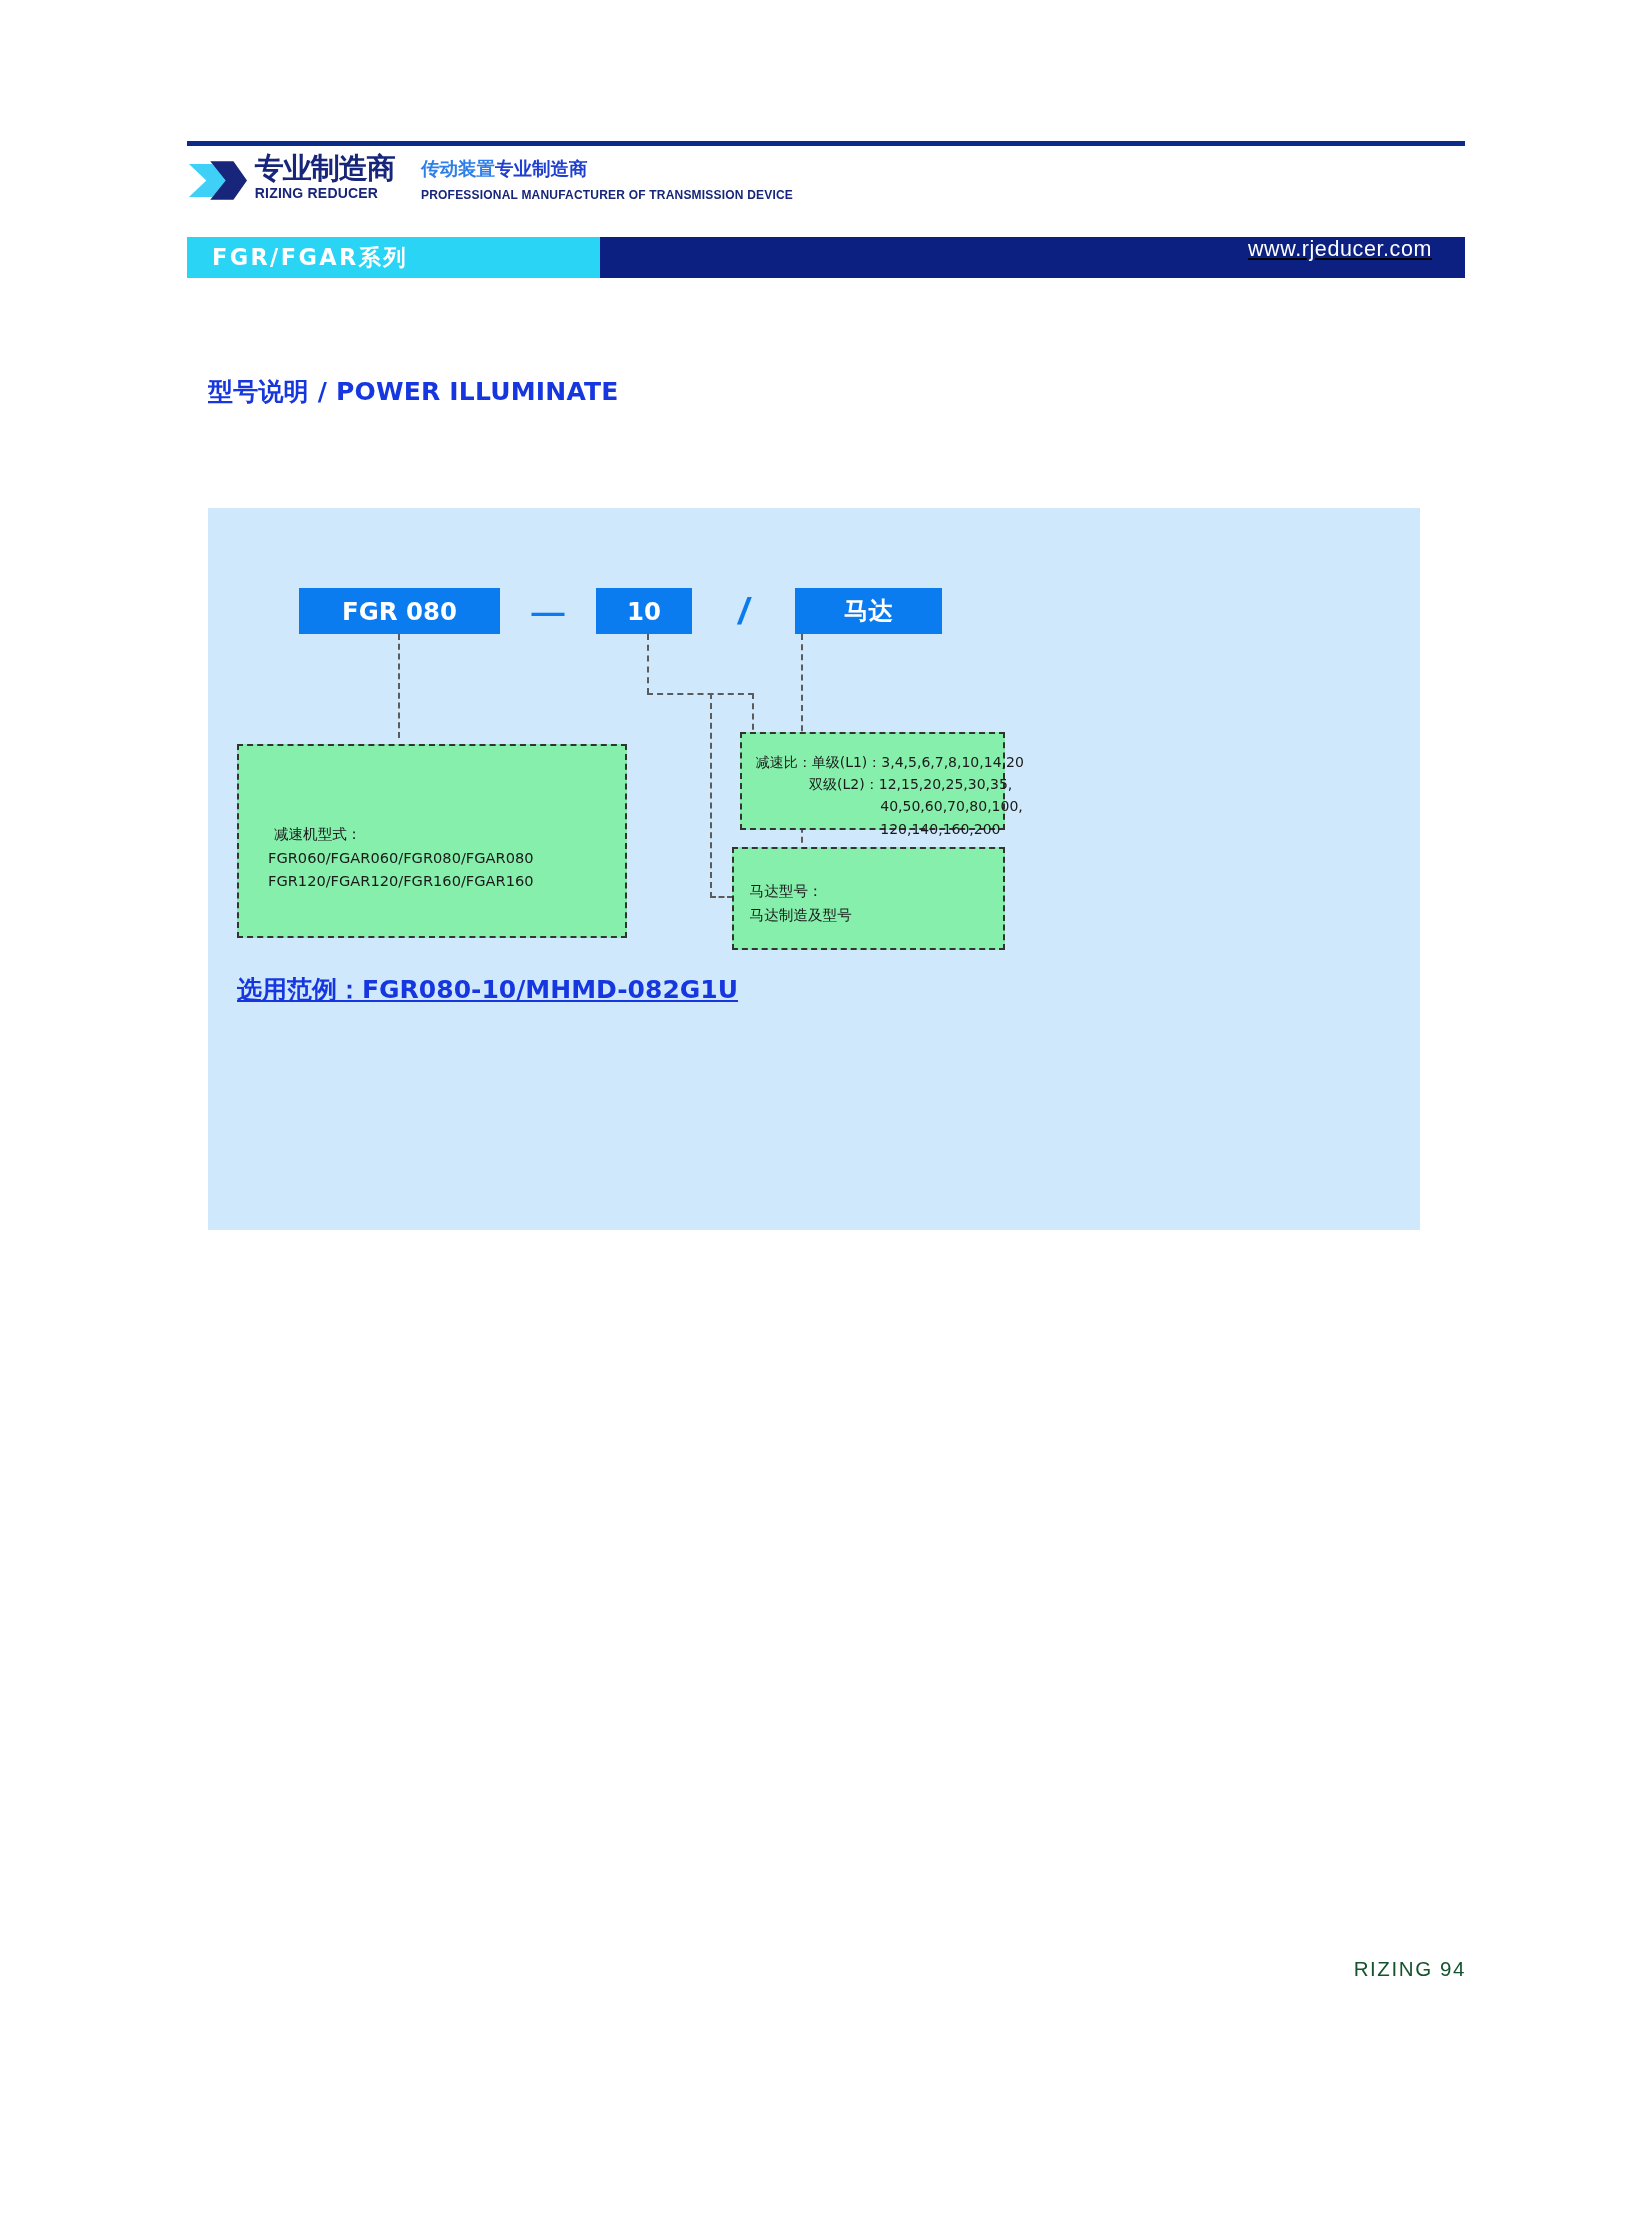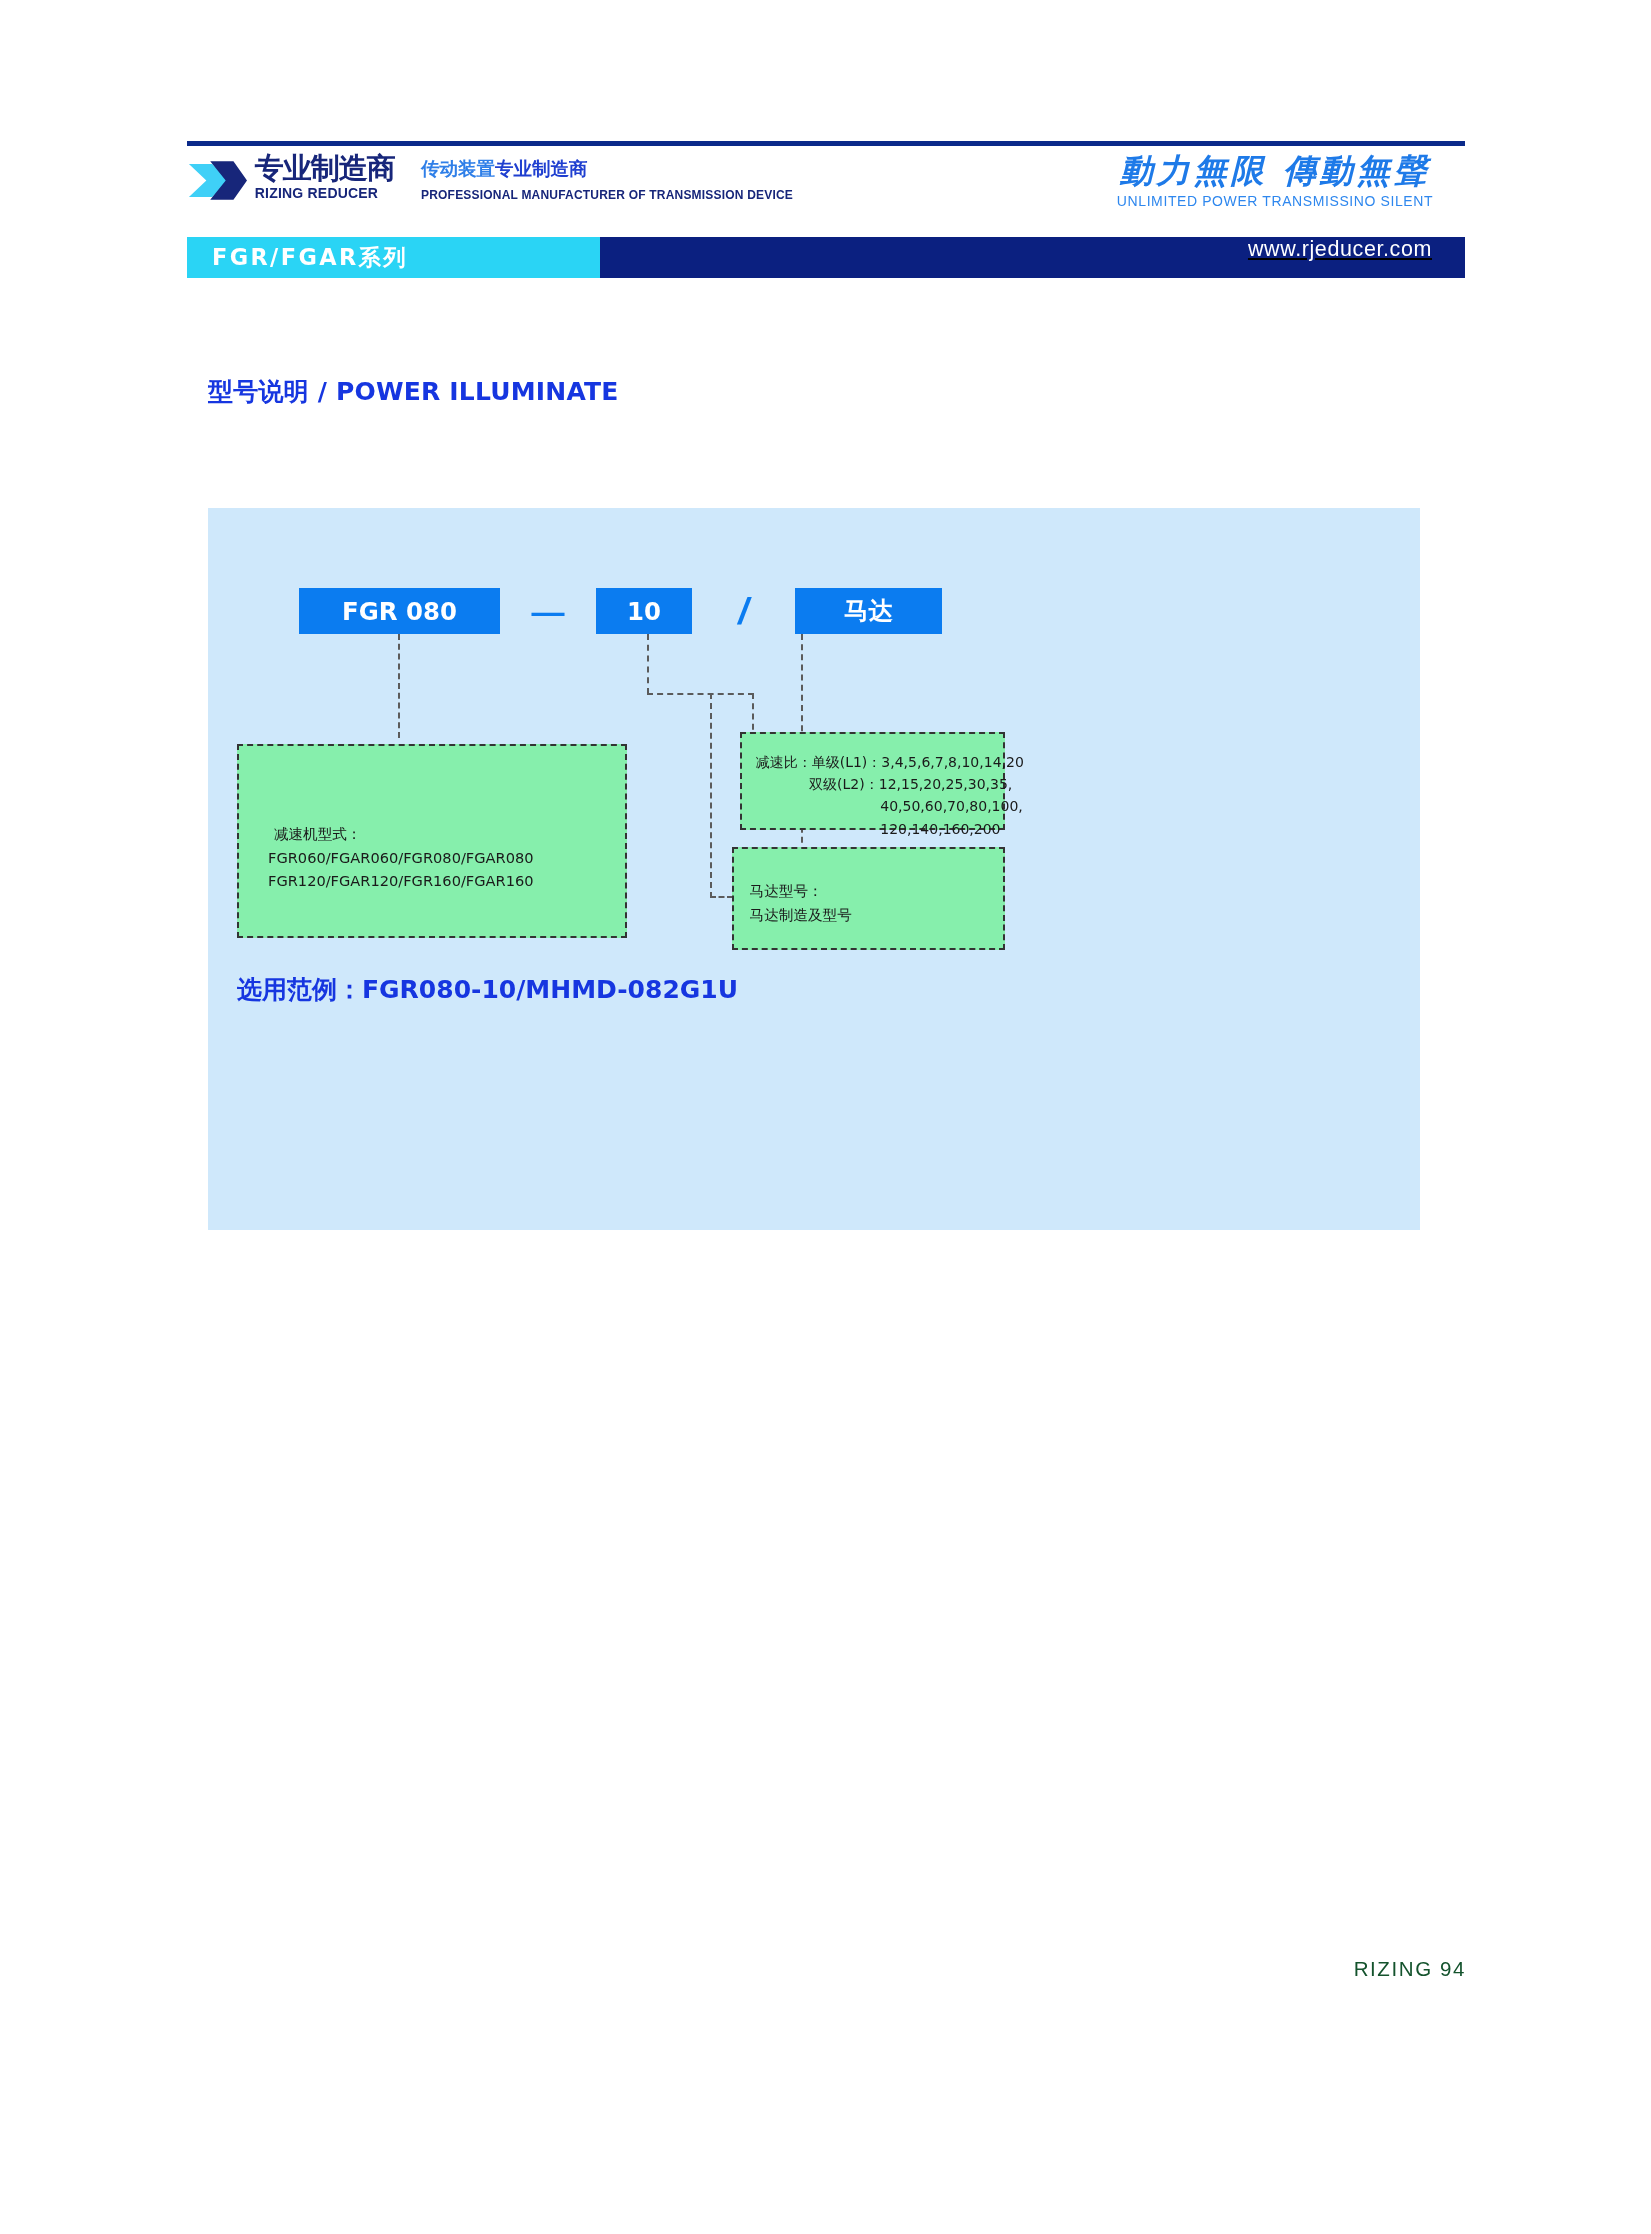--- a/index.html
+++ b/index.html
@@ -277,20 +277,21 @@
 
   
   .example {
     position: absolute;
     left: 29px;
     top: 465px;
     font-size: 25px;
     font-weight: bold;
     color: #1636e0;
     font-family: "DejaVu Sans", "Liberation Sans", sans-serif;
+    text-decoration: underline;
   }
 
   
   .footer {
     position: absolute;
     right: 185px;
     top: 1957px;
     font-size: 20.5px;
     color: #14532d;
     letter-spacing: 1.6px;
@@ -316,24 +317,20 @@
     </div>
   </div>
 
   <div class="tagline-group">
     <div class="tagline-cn">
       <span class="lite">传动装置</span><span>专业制造商</span>
     </div>
     <div class="tagline-en">PROFESSIONAL MANUFACTURER OF TRANSMISSION DEVICE</div>
   </div>
 
-  <div class="slogan-group">
-    <div class="slogan-cn">動力無限 傳動無聲</div>
-    <div class="slogan-en">UNLIMITED POWER  TRANSMISSINO SILENT</div>
-  </div>
 
 </div>
 
 <div class="banner">
   <div class="banner-left">
     <span class="banner-left-text">FGR/FGAR系列</span>
   </div>
   <div class="banner-right">
     <span class="banner-right-text">www.rjeducer.com</span>
   </div>

